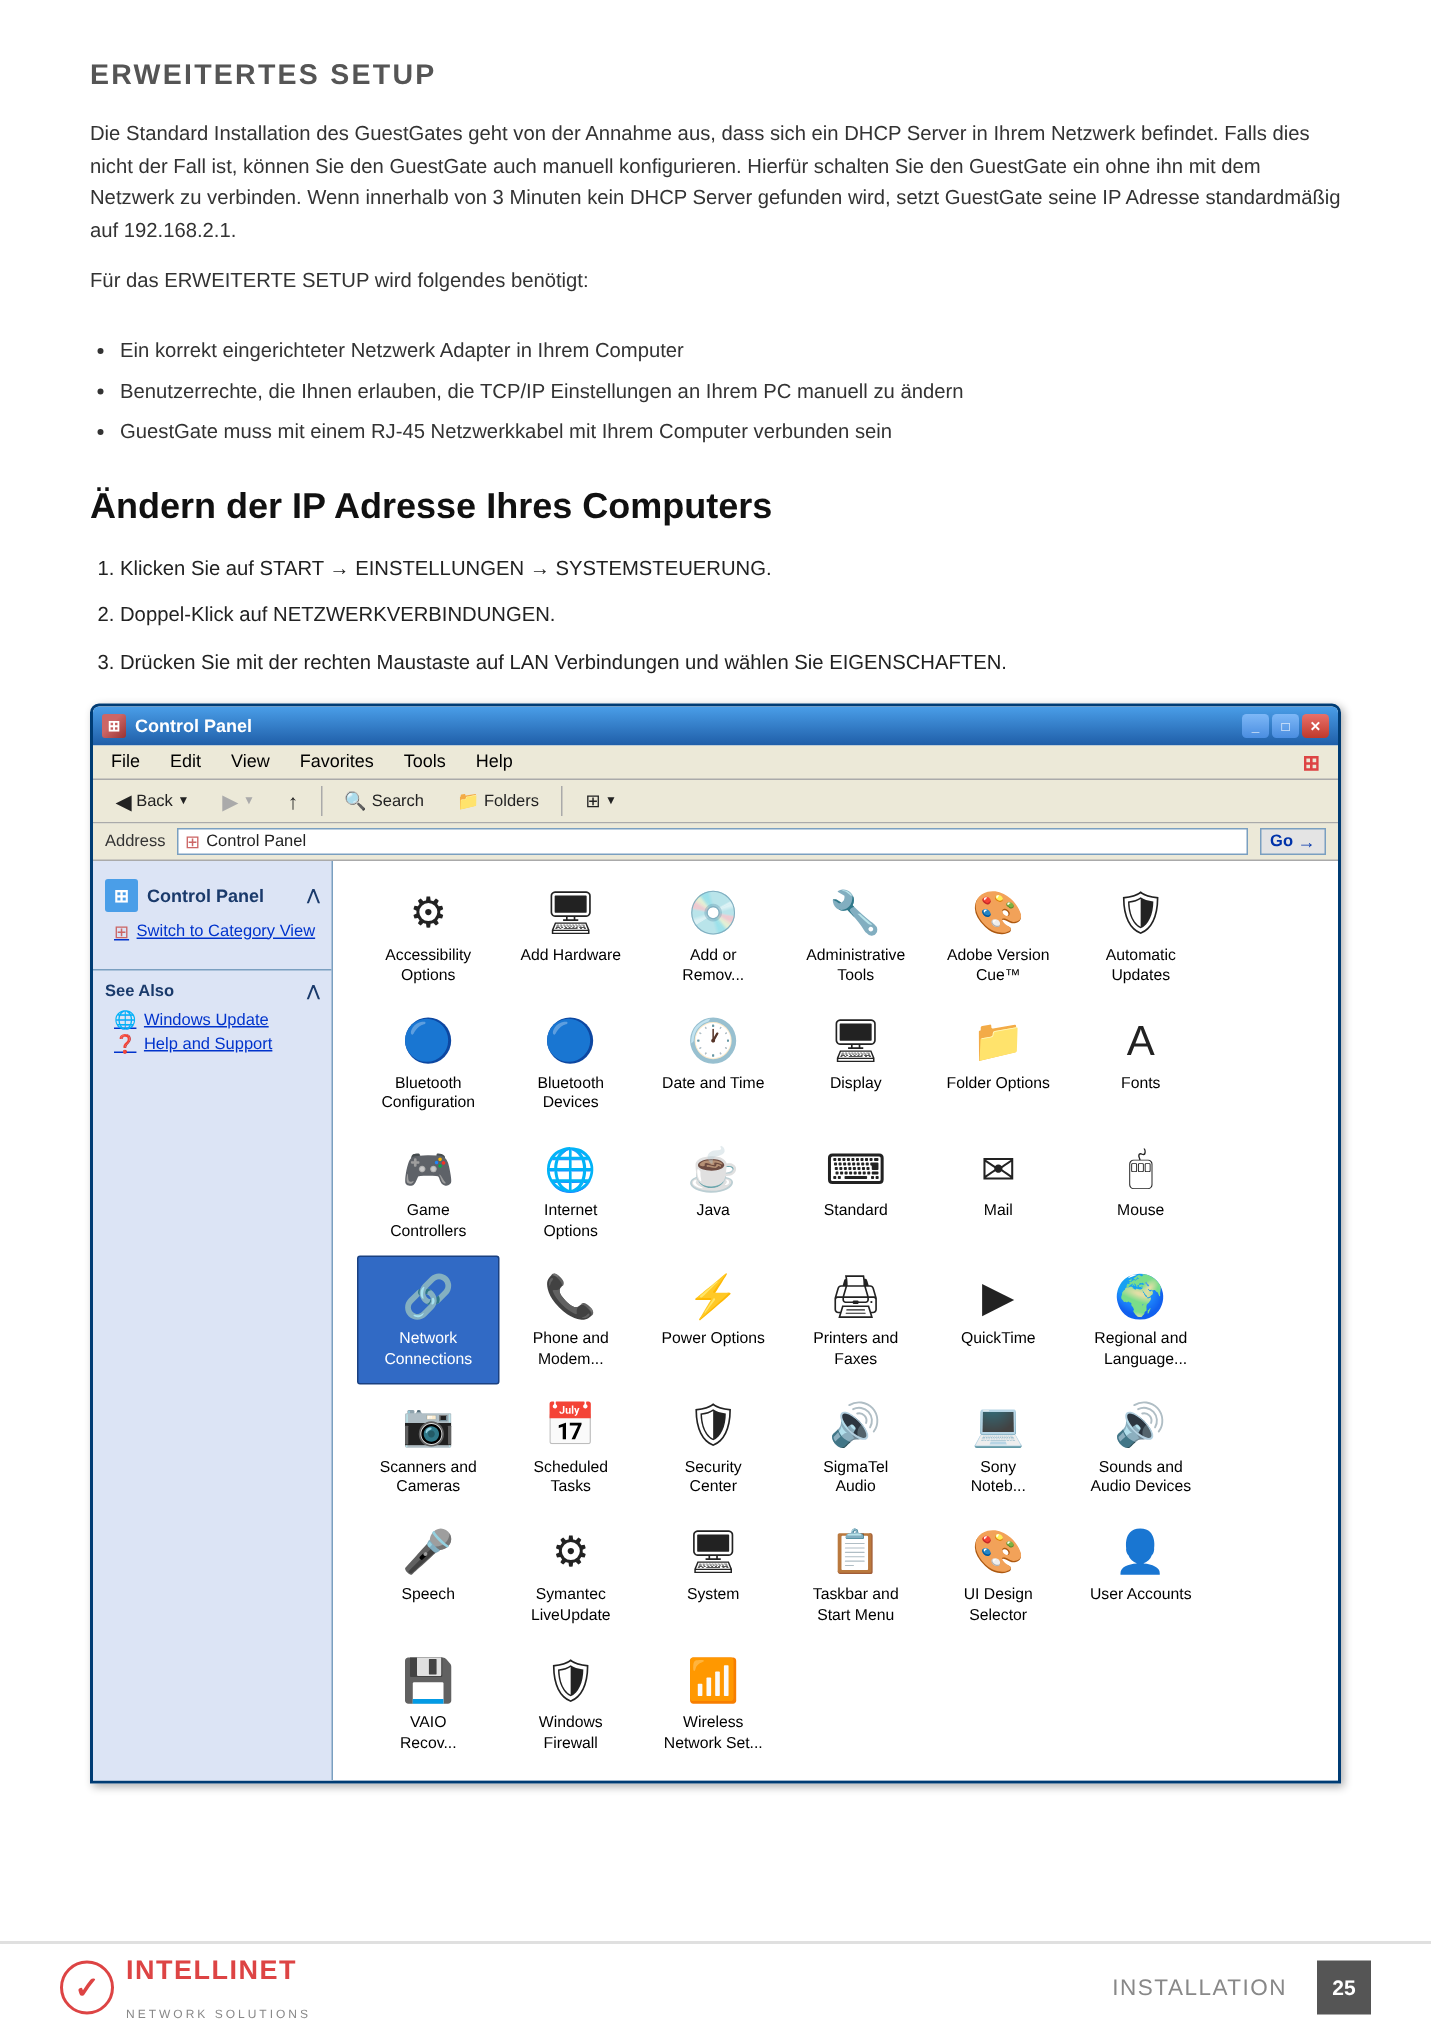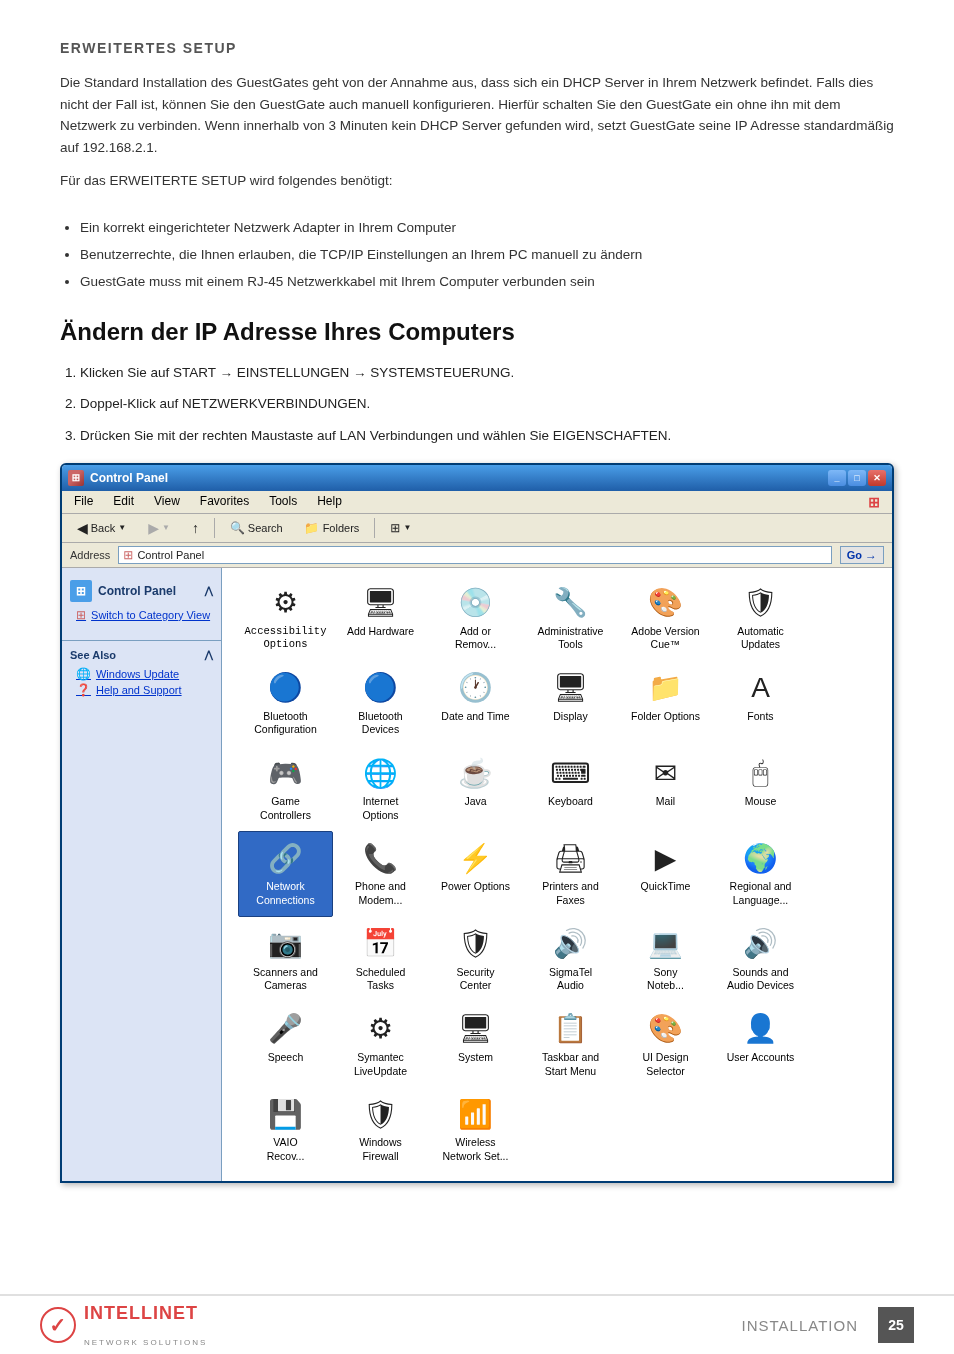--- a/index.html
+++ b/index.html
@@ -11,21 +11,21 @@
       font-size: 14px;
       color: #222;
       position: relative;
     }
 
     .page-content {
       padding: 40px 60px 80px 60px;
     }
 
     .section-title {
-      font-size: 14px;
+      font-size: 19px;
       font-weight: bold;
       color: #555;
       letter-spacing: 1.5px;
       text-transform: uppercase;
       margin-bottom: 16px;
     }
 
     .body-text {
       font-size: 13.5px;
       line-height: 1.6;
@@ -500,21 +500,21 @@
           <div class="sidebar-link">
             <span style="font-size:12px; color:#f80;">❓</span>
             <span>Help and Support</span>
           </div>
         </div>
       </div>
 
       <div class="cp-icons-area" id="icons-area">
       <div class="cp-icon-item">
             <div class="cp-icon-img" style="font-size: 28px;">⚙</div>
-            <div class="cp-icon-label" style="white-space: pre-line; font-family: Liberation Mono, monospace;">Accessibility
+            <div class="cp-icon-label" style="white-space: pre-line;">Accessibility
 Options</div>
           </div>
           <div class="cp-icon-item">
             <div class="cp-icon-img" style="font-size: 28px;">🖥</div>
             <div class="cp-icon-label" style="white-space: pre-line;">Add Hardware</div>
           </div>
           <div class="cp-icon-item">
             <div class="cp-icon-img" style="font-size: 28px;">💿</div>
             <div class="cp-icon-label" style="white-space: pre-line;">Add or
 Remov...</div>
@@ -569,21 +569,21 @@
             <div class="cp-icon-img" style="font-size: 28px;">🌐</div>
             <div class="cp-icon-label" style="white-space: pre-line;">Internet
 Options</div>
           </div>
           <div class="cp-icon-item">
             <div class="cp-icon-img" style="font-size: 28px;">☕</div>
             <div class="cp-icon-label" style="white-space: pre-line;">Java</div>
           </div>
           <div class="cp-icon-item">
             <div class="cp-icon-img" style="font-size: 28px;">⌨</div>
-            <div class="cp-icon-label" style="white-space: pre-line;">Keyboard</div>
+            <div class="cp-icon-label" style="white-space: pre-line;">Standard</div>
           </div>
           <div class="cp-icon-item">
             <div class="cp-icon-img" style="font-size: 28px;">✉</div>
             <div class="cp-icon-label" style="white-space: pre-line;">Mail</div>
           </div>
           <div class="cp-icon-item">
             <div class="cp-icon-img" style="font-size: 28px;">🖱</div>
             <div class="cp-icon-label" style="white-space: pre-line;">Mouse</div>
           </div>
           <div class="cp-icon-item selected">
@@ -604,21 +604,21 @@
             <div class="cp-icon-img" style="font-size: 28px;">🖨</div>
             <div class="cp-icon-label" style="white-space: pre-line;">Printers and
 Faxes</div>
           </div>
           <div class="cp-icon-item">
             <div class="cp-icon-img" style="font-size: 28px;">▶</div>
             <div class="cp-icon-label" style="white-space: pre-line;">QuickTime</div>
           </div>
           <div class="cp-icon-item">
             <div class="cp-icon-img" style="font-size: 28px;">🌍</div>
-            <div class="cp-icon-label" style="white-space: pre-line;">Regional and
+            <div class="cp-icon-label" style="white-space: pre-line; text-align: right;">Regional and
 Language...</div>
           </div>
           <div class="cp-icon-item">
             <div class="cp-icon-img" style="font-size: 28px;">📷</div>
             <div class="cp-icon-label" style="white-space: pre-line;">Scanners and
 Cameras</div>
           </div>
           <div class="cp-icon-item">
             <div class="cp-icon-img" style="font-size: 28px;">📅</div>
             <div class="cp-icon-label" style="white-space: pre-line;">Scheduled

